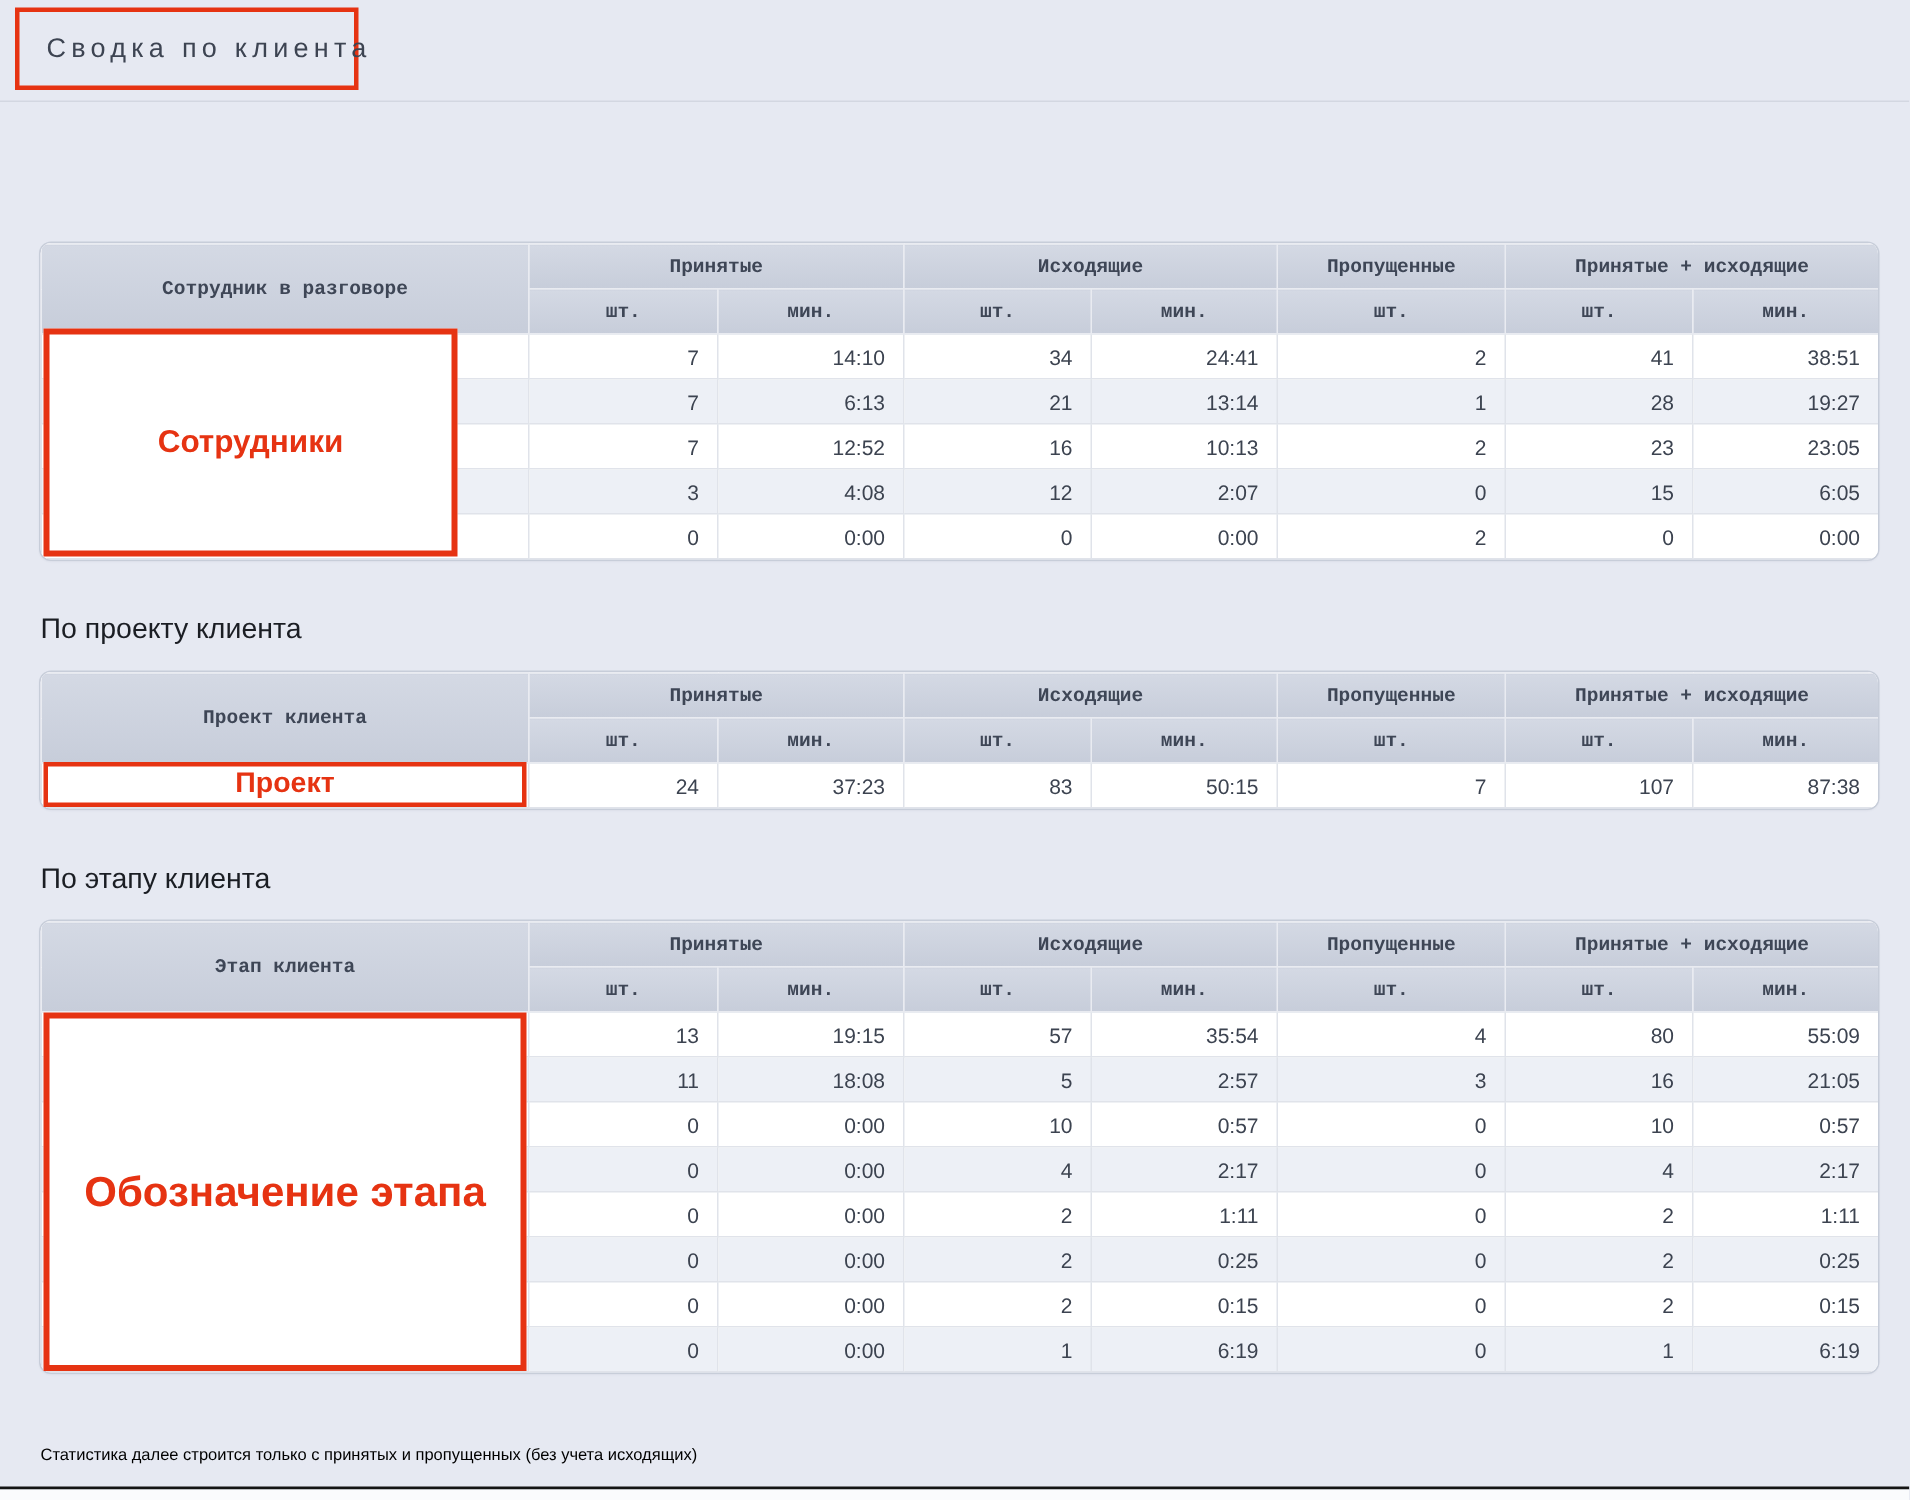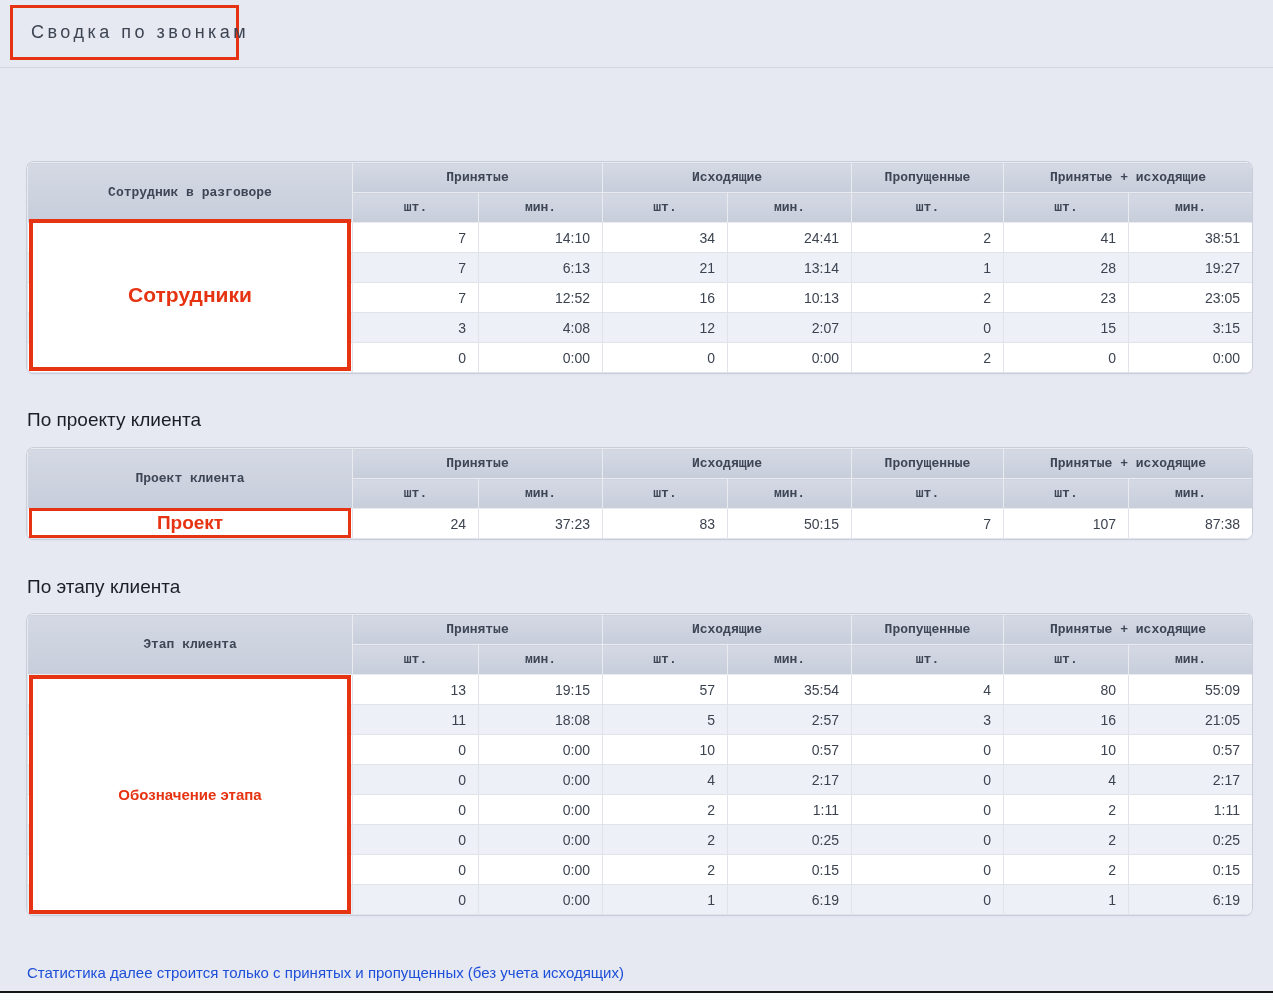--- a/index.html
+++ b/index.html
@@ -60,46 +60,46 @@
   td.name-col { text-align: left; padding: 0 0 0 12px; }
 
   
   .annotation-box {
     position: absolute; box-sizing: border-box;
     background: #ffffff; border: 4px solid #e63312;
     display: flex; align-items: center; justify-content: center;
     color: #e63312; font-weight: 700;
   }
   .annotation-box.thin { border-width: 3px; }
-  .label-lg { font-size: 15px; }
+  .label-lg { font-size: 28px; }
   .label-md { font-size: 21px; }
   .label-sm { font-size: 19px; }
 
   
   .footer-note {
     position: absolute; left: 27px; top: 964px;
-    font-size: 15px; color: #1d4ed8;
+    font-size: 11px; color: #000000;
   }
   .bottom-line {
     position: absolute; left: 0; right: 0; top: 991px; height: 2px;
     background: #141414;
   }
   .bottom-strip {
     position: absolute; left: 0; right: 0; top: 993px; height: 7px;
     background: #fafbfd;
   }
 </style>
 </head>
 <body>
 
 <div class="screen">
 
   <div class="topbar">
     <div class="title-annotation-box">
-      <span class="page-title">Сводка по звонкам</span>
+      <span class="page-title">Сводка по клиента</span>
     </div>
   </div>
 
 
   <div class="section-table" style="top:162px">
     <div class="tbl-wrap">
       <table>
         <colgroup>
           <col style="width:325px">
             <col style="width:126px">
@@ -160,36 +160,36 @@
               <td class="num">23:05</td>
             </tr>
             <tr>
               <td class="name-col"></td>
               <td class="num">3</td>
               <td class="num">4:08</td>
               <td class="num">12</td>
               <td class="num">2:07</td>
               <td class="num">0</td>
               <td class="num">15</td>
-              <td class="num">3:15</td>
+              <td class="num">6:05</td>
             </tr>
             <tr>
               <td class="name-col"></td>
               <td class="num">0</td>
               <td class="num">0:00</td>
               <td class="num">0</td>
               <td class="num">0:00</td>
               <td class="num">2</td>
               <td class="num">0</td>
               <td class="num">0:00</td>
             </tr>
           </tbody>
       </table>
     </div>
-    <div class="annotation-box" style="left:2px; top:57px; width:322px; height:152px;">
+    <div class="annotation-box" style="left:2px; top:57px; width:276px; height:152px;">
       <span class="label-md">Сотрудники</span>
     </div>
   </div>
 
   <h2 class="section-heading" style="top:409px">По проекту клиента</h2>
 
   <div class="section-table" style="top:448px">
     <div class="tbl-wrap">
       <table>
         <colgroup>

